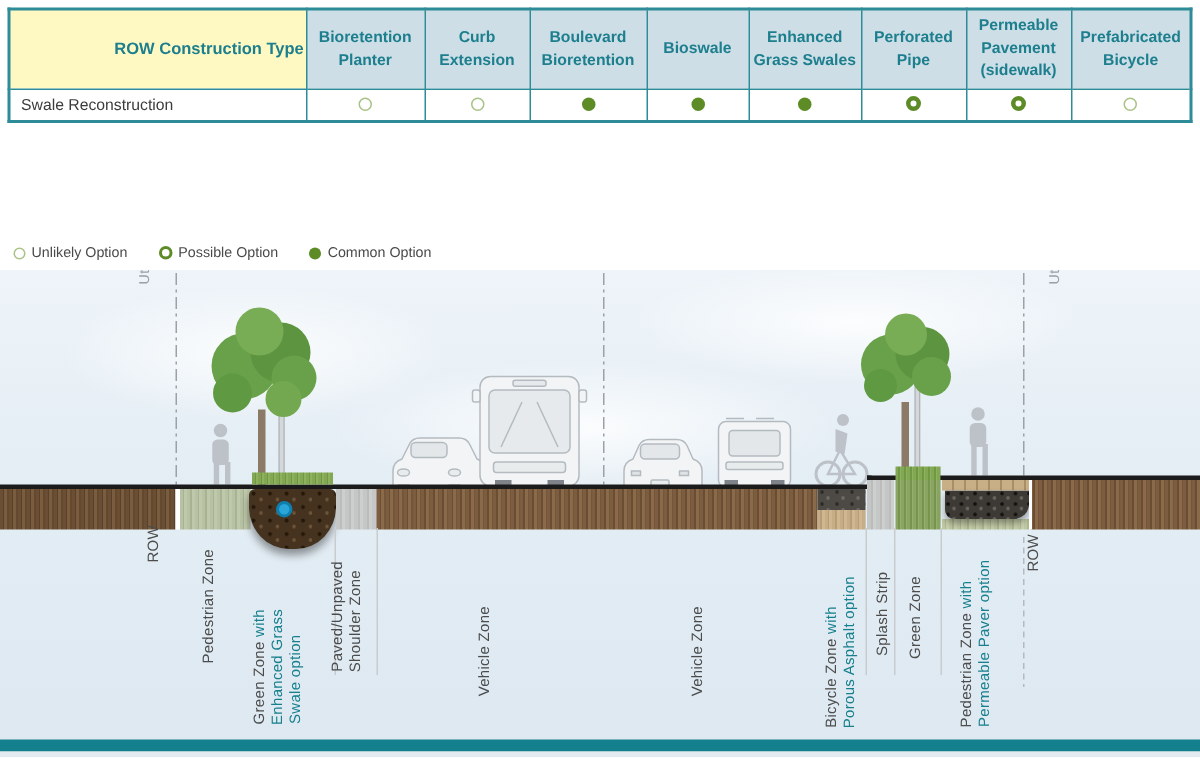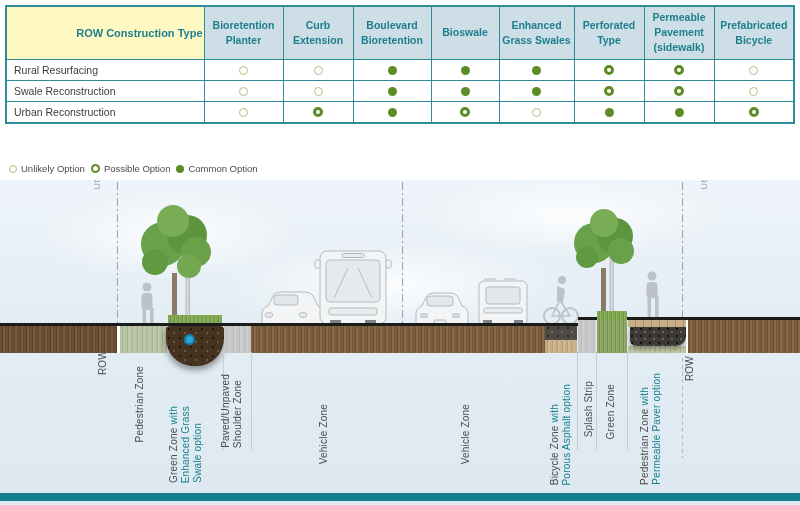--- a/index.html
+++ b/index.html
@@ -12,21 +12,21 @@
   th.opt{background:#cddee6;color:#1d7f8e;font-size:10.5px;font-weight:700;line-height:1.45;padding:3px 2px;text-align:center;vertical-align:middle;height:42px;}
   th.corner{background:#fef9c3;color:#1d7f8e;font-size:11px;font-weight:700;text-align:right;vertical-align:middle;}
   td.rowlabel{font-size:10.5px;color:#3c3c3c;padding:0 0 0 7px;height:16px;background:#fff;}
   td.cell{text-align:center;vertical-align:middle;background:#fff;}
   .dot{display:inline-block;border-radius:50%;box-sizing:border-box;vertical-align:middle;}
   .dot.common{width:9px;height:9px;background:#5d8c27;}
   .dot.possible{width:10px;height:10px;background:#fff;border:3px solid #5d8c27;}
   .dot.unlikely{width:9px;height:9px;background:#fff;border:1.3px solid #a9c285;}
 
   
-  .legend{position:absolute;left:9px;top:163px;display:flex;align-items:flex-end;gap:6px;font-size:9.5px;color:#4a4a4a;}
+  .legend{position:absolute;left:9px;top:163px;display:flex;align-items:flex-end;gap:21px;font-size:9.5px;color:#4a4a4a;}
   .legend .item{display:flex;align-items:center;gap:4px;}
   .legend .dot.common{width:8px;height:8px;}
   .legend .dot.possible{width:9px;height:9px;border-width:2.6px;}
   .legend .dot.unlikely{width:8px;height:8px;}
 
   
   .diagram{position:absolute;left:0;top:180px;width:800px;height:325px;overflow:hidden;
     background:linear-gradient(#eef4f9 0%,#e3edf4 45%,#dde8f1 100%);}
   .cloud{position:absolute;border-radius:50%;background:radial-gradient(closest-side,rgba(255,255,255,.85),rgba(255,255,255,0));}
   .abs{position:absolute;}
@@ -85,58 +85,36 @@
         <col style="width:80px">
     </colgroup>
     <thead>
         <tr>
           <th class="corner">ROW Construction Type</th>
           <th class="opt">Bioretention Planter</th>
           <th class="opt">Curb Extension</th>
           <th class="opt">Boulevard Bioretention</th>
           <th class="opt">Bioswale</th>
           <th class="opt">Enhanced Grass Swales</th>
-          <th class="opt">Perforated Type</th>
+          <th class="opt">Perforated Pipe</th>
           <th class="opt">Permeable Pavement (sidewalk)</th>
           <th class="opt">Prefabricated Bicycle</th>
         </tr>
       </thead>
     <tbody>
-        <tr>
-          <td class="rowlabel">Rural Resurfacing</td>
-          <td class="cell"><span class="dot unlikely"></span></td>
-          <td class="cell"><span class="dot unlikely"></span></td>
-          <td class="cell"><span class="dot common"></span></td>
-          <td class="cell"><span class="dot common"></span></td>
-          <td class="cell"><span class="dot common"></span></td>
-          <td class="cell"><span class="dot possible"></span></td>
-          <td class="cell"><span class="dot possible"></span></td>
-          <td class="cell"><span class="dot unlikely"></span></td>
-        </tr>
         <tr>
           <td class="rowlabel">Swale Reconstruction</td>
           <td class="cell"><span class="dot unlikely"></span></td>
           <td class="cell"><span class="dot unlikely"></span></td>
           <td class="cell"><span class="dot common"></span></td>
           <td class="cell"><span class="dot common"></span></td>
           <td class="cell"><span class="dot common"></span></td>
           <td class="cell"><span class="dot possible"></span></td>
           <td class="cell"><span class="dot possible"></span></td>
           <td class="cell"><span class="dot unlikely"></span></td>
-        </tr>
-        <tr>
-          <td class="rowlabel">Urban Reconstruction</td>
-          <td class="cell"><span class="dot unlikely"></span></td>
-          <td class="cell"><span class="dot possible"></span></td>
-          <td class="cell"><span class="dot common"></span></td>
-          <td class="cell"><span class="dot possible"></span></td>
-          <td class="cell"><span class="dot unlikely"></span></td>
-          <td class="cell"><span class="dot common"></span></td>
-          <td class="cell"><span class="dot common"></span></td>
-          <td class="cell"><span class="dot possible"></span></td>
         </tr>
       </tbody>
   </table>
 
   <div class="legend">
       <span class="item">
         <span class="dot unlikely"></span>
         <span>Unlikely Option</span>
       </span>
       <span class="item">

